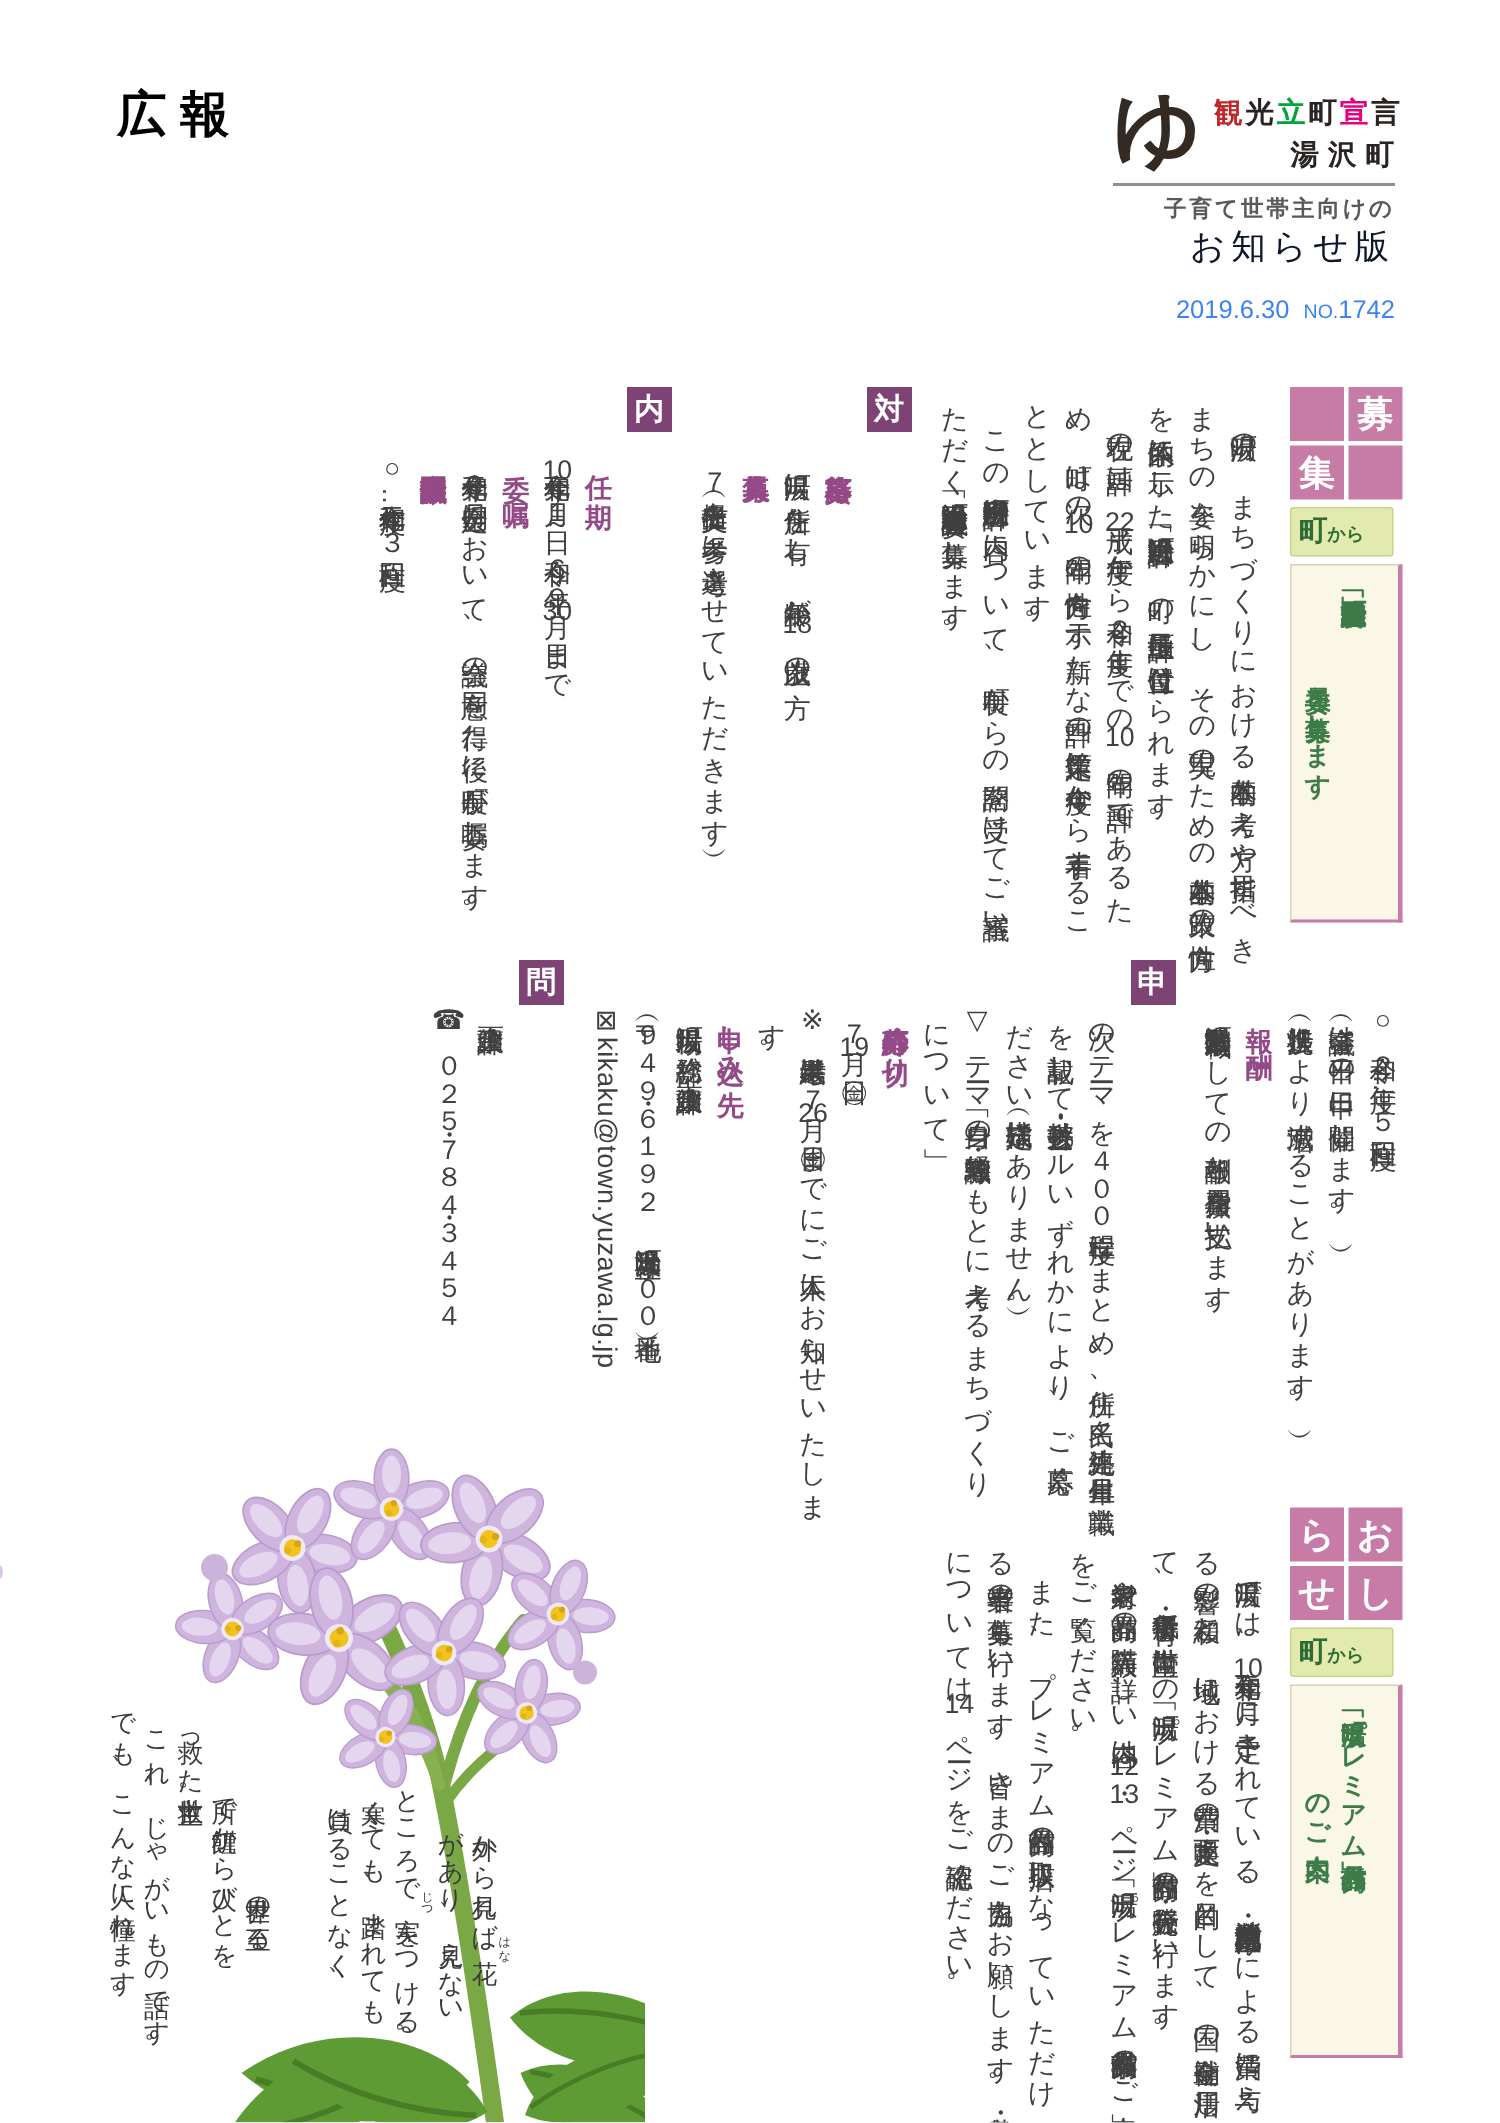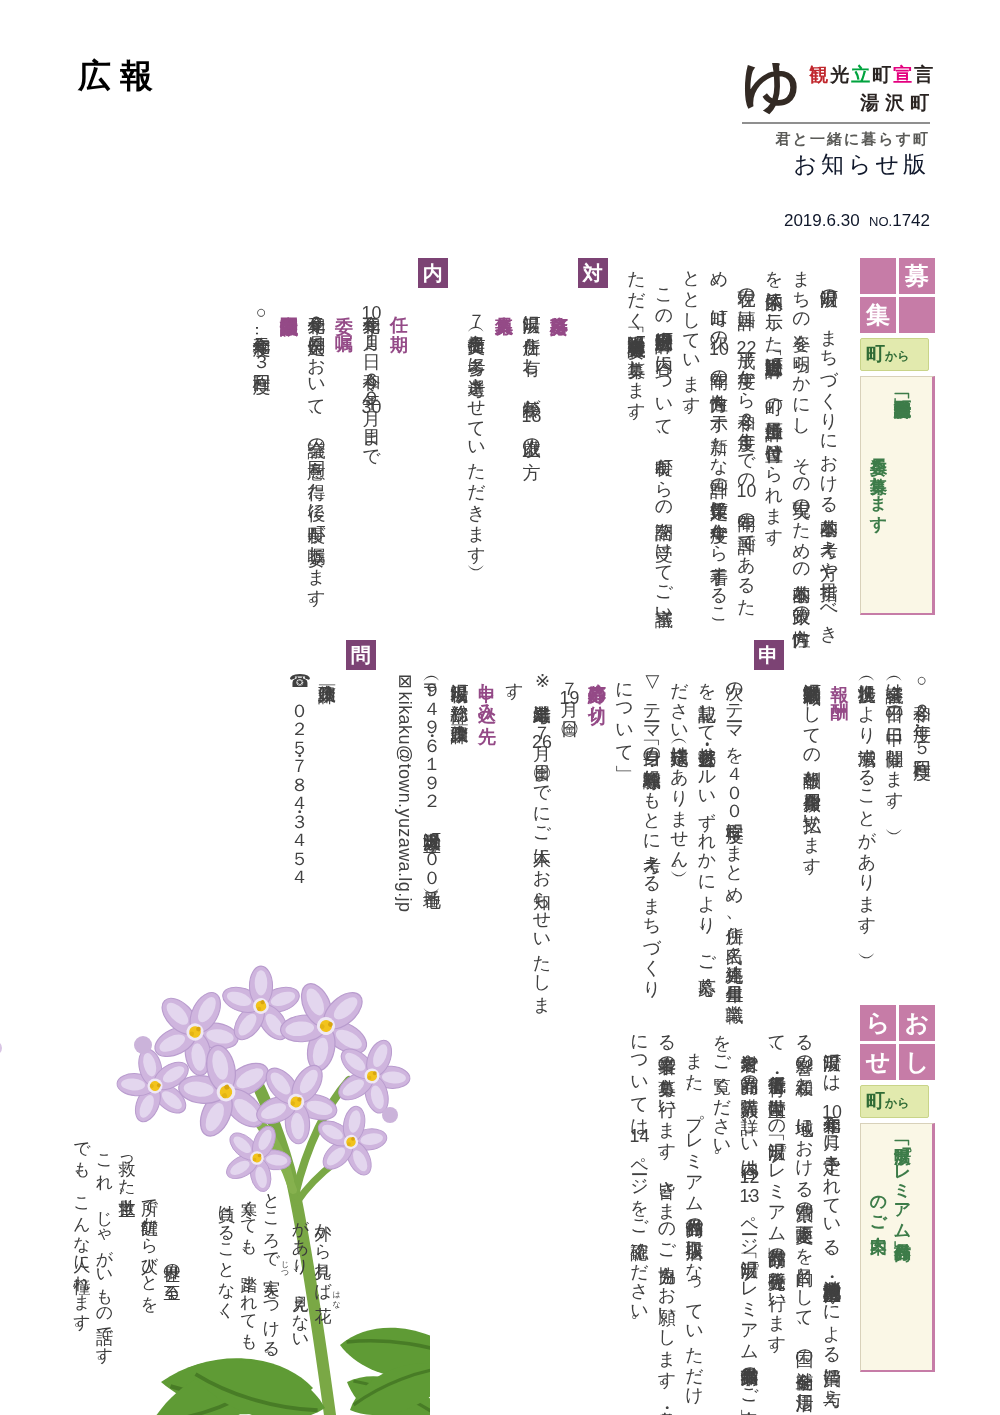--- a/index.html
+++ b/index.html
@@ -13,21 +13,21 @@
   #logo { position:absolute; right:70px; top:58px; width:188px; }
   #logo .row { display:flex; align-items:flex-start; }
   #logo-mark { font:900 58px "DejaVu Sans",sans-serif; line-height:0.95; color:#332a24; }
   #logo .txt { margin-left:8px; padding-top:4px;text-align:right; }
   #slogan { font:700 19px "DejaVu Serif",serif; letter-spacing:2px; white-space:nowrap; }
   #town-name { font:700 19px "DejaVu Serif",serif; letter-spacing:6px; color:#292321; margin-top:2px; }
   #logo-rule { height:2px; background:#8f8f8f; margin-top:6px; }
   #tagline { text-align:right; font-weight:700; font-size:15px; letter-spacing:2px; color:#5a5a57; margin-top:6px; }
   #edition { position:absolute; right:70px; top:149px; font-size:23px; letter-spacing:4px; color:#0f172a; }
   #informations { position:absolute; right:68px; top:178px; font-weight:800; font-size:25px; letter-spacing:1px; color:#0c0c0c; }
-  #dateline { position:absolute; right:70px; top:211px; font-size:17px; color:#0f172a; }
+  #dateline { position:absolute; right:70px; top:197px; font-size:17px; color:#3b82f6; }
   #dateline .no-label { font-size:13px; }
   
   .sec-head { position:absolute; right:65px; width:75px; }
   .sq-grid { display:grid; grid-template-columns:36px 36px; grid-auto-rows:36px; gap:3px; }
   .sq { background:#c67ca7; color:#fff; font-size:24px; font-weight:700; display:flex; align-items:center; justify-content:center; }
   .badge { margin-top:5px; width:69px; box-sizing:border-box; background:#e2eaae; border:1px solid #c9d489; border-radius:2px; color:#2f6b35; padding:2px 3px 3px 5px; white-space:nowrap; }
   .badge .b-main { font-size:19px; font-weight:800; }
   .badge .b-sub { font-size:12px; font-weight:700; }
   .titlebox { margin-top:5px; width:75px; box-sizing:border-box; background:#faf7e6;
     border:1px solid #d8d1ba; border-right:3px solid #c67ca7; border-bottom:2px solid #c67ca7; padding:10px 5px; }
@@ -76,21 +76,21 @@
 
   <div id="logo">
     <div class="row">
       <div id="logo-mark">ゆ</div>
       <div class="txt">
         <div id="slogan"><span style="color:#c0272d">観</span><span style="color:#292321">光</span><span style="color:#00a33e">立</span><span style="color:#292321">町</span><span style="color:#e4007f">宣</span><span style="color:#292321">言</span></div>
         <div id="town-name">湯沢町</div>
       </div>
     </div>
     <div id="logo-rule"></div>
-    <div id="tagline">君と一緒に暮らす町</div>
+    <div id="tagline">子育て世帯主向けの</div>
   </div>
 
   <div id="edition">お知らせ版</div>
   <div id="dateline">
     <span>2019.6.30</span>&nbsp;&nbsp;<span class="no-label">NO.</span><span>1742</span>
   </div>
 
   <div id="head1" class="sec-head" style="top:258px;">
     <div class="sq-grid">
       <span class="sq"></span>

